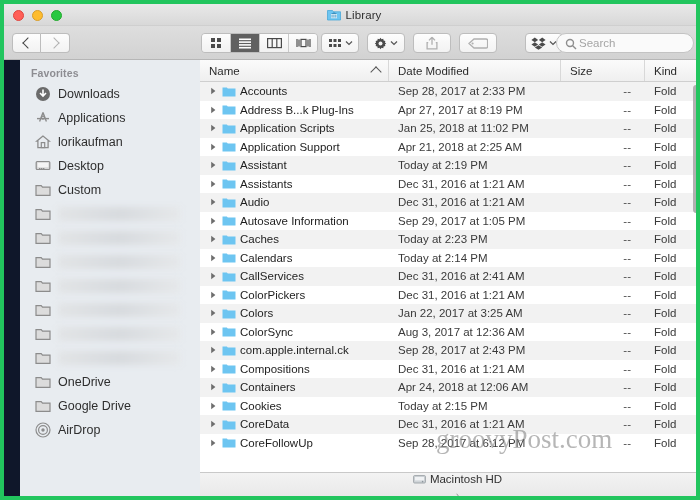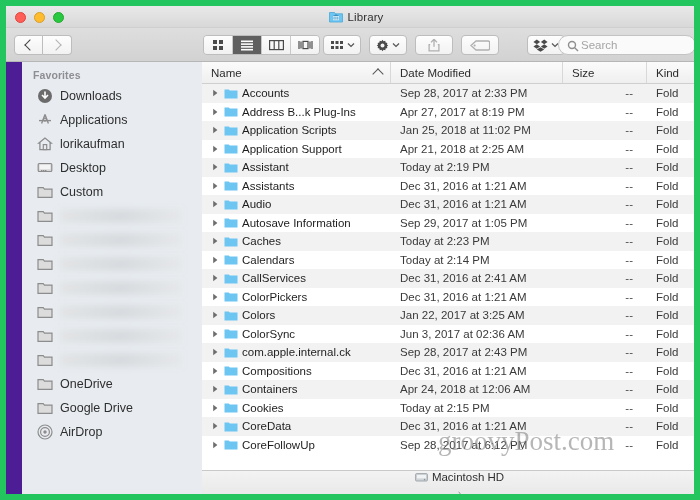--- a/index.html
+++ b/index.html
@@ -3,21 +3,21 @@
 <meta charset="utf-8">
 <style>
   html,body{margin:0;padding:0;}
   body{
     width:700px;height:500px;overflow:hidden;
     font-family:"Liberation Sans","DejaVu Sans",sans-serif;
     -webkit-font-smoothing:antialiased;
     background:#fff;
   }
   .window{position:relative;width:700px;height:500px;overflow:hidden;
-    border:6px solid #22c55e;box-sizing:border-box;background:#4c1d95;}
+    border:4px solid #22c55e;box-sizing:border-box;background:#0f172a;}
 
   
   .titlebar{position:absolute;left:0;top:0;width:700px;height:22px;
     background:linear-gradient(#e9e9e9,#d8d8d8);
     border-bottom:1px solid #cfcfcf;box-sizing:border-box;}
   .lights{position:absolute;left:9px;top:6px;display:flex;gap:8px;}
   .light{width:11px;height:11px;border-radius:50%;box-sizing:border-box;}
   .light.red{background:#ff5f57;border:1px solid #e0443e;}
   .light.yellow{background:#febc2e;border:1px solid #d89d2a;}
   .light.green{background:#28c840;border:1px solid #24a92f;}
@@ -653,21 +653,21 @@
                 <path d="M1.2 0.8L5.4 4 1.2 7.2z" fill="#6e6e6e"></path>
               </svg>
             </span>
             <span style="display:flex;align-items:center;">
               <svg width="14" height="11" viewBox="0 0 14 11">
                 <path d="M0.5 1.4h4.3l1 1.1H13.5v8H0.5z" fill="#6dc5f1"></path>
               </svg>
             </span>
             <span>ColorSync</span>
           </div>
-          <div class="c-date">Jun 3, 2017 at 02:36 AM</div>
+          <div class="c-date">Aug 3, 2017 at 12:36 AM</div>
           <div class="c-size">--</div>
           <div class="c-kind">Fold</div>
         </div>
         <div class="row odd">
           <div class="c-name">
             <span class="disc">
               <svg width="7" height="8" viewBox="0 0 7 8">
                 <path d="M1.2 0.8L5.4 4 1.2 7.2z" fill="#6e6e6e"></path>
               </svg>
             </span>

